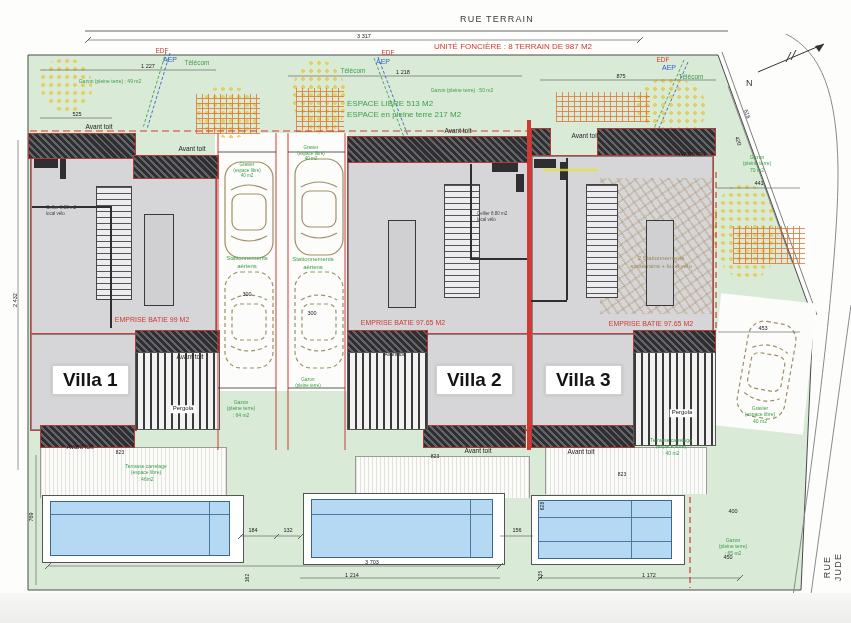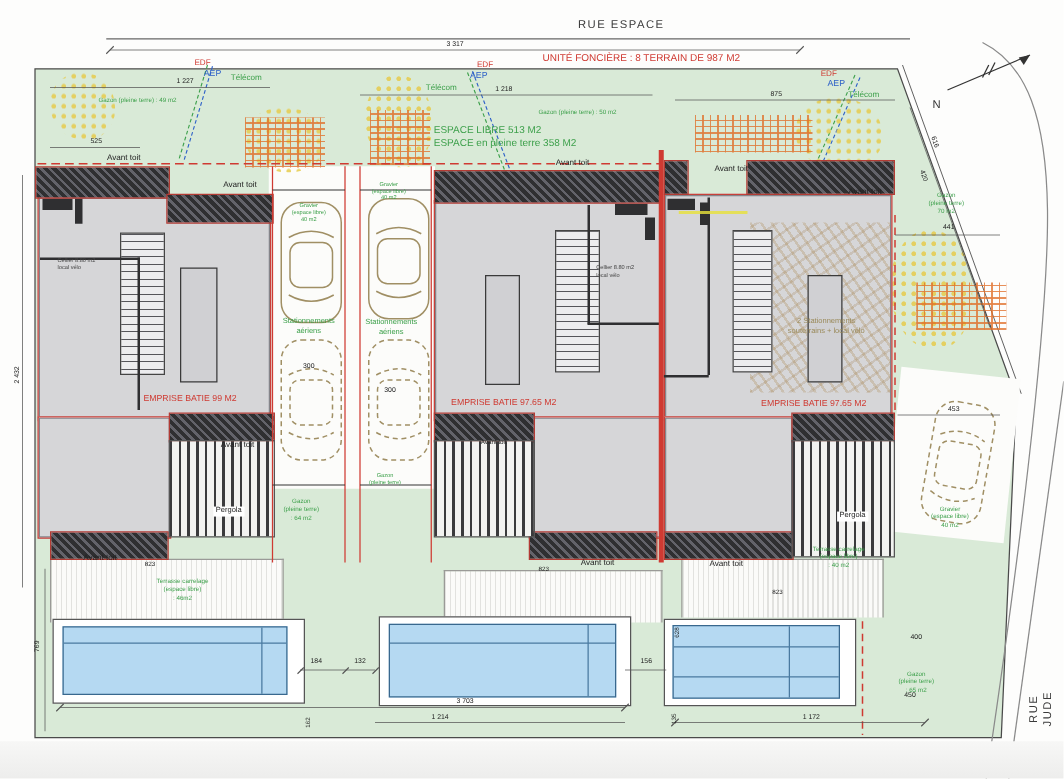--- a/index.html
+++ b/index.html
@@ -208,25 +208,25 @@
       <path d="M238,539 l5,-5 M274,539 l5,-5 M298,539 l5,-5" stroke-width="0.9"></path>
       <line x1="500" y1="536" x2="533" y2="536"></line>
       <line x1="48" y1="566" x2="500" y2="566"></line>
       <path d="M45,569 l6,-6 M497,569 l6,-6" stroke-width="0.9"></path>
       <line x1="300" y1="578" x2="500" y2="578"></line>
       <line x1="540" y1="578" x2="740" y2="578"></line>
       <path d="M537,581 l6,-6 M737,581 l6,-6" stroke-width="0.9"></path>
     </g>
   </svg>
 
-  <div class="lbl fz9" style="left:497px;top:20px;">RUE ESPACE</div>
+  <div class="lbl fz9" style="left:497px;top:20px;">RUE TERRAIN</div>
   <div class="lbl fz9 rotm90" style="left:833px;top:567px;">RUE JUDE</div>
   <div class="lbl fz8 r" style="left:513px;top:47px;">UNITÉ FONCIÈRE : 8 TERRAIN DE 987 M2</div>
   <div class="lbl fz8 g leftal" style="left:347px;top:104px;">ESPACE LIBRE 513 M2</div>
-  <div class="lbl fz8 g leftal" style="left:347px;top:115px;">ESPACE en pleine terre 358 M2</div>
+  <div class="lbl fz8 g leftal" style="left:347px;top:115px;">ESPACE en pleine terre 217 M2</div>
 
   <div class="lbl fz65 r" style="left:162px;top:51px;">EDF</div>
   <div class="lbl fz65 r" style="left:388px;top:53px;">EDF</div>
   <div class="lbl fz65 r" style="left:663px;top:60px;">EDF</div>
   <div class="lbl fz7 b" style="left:170px;top:60px;">AEP</div>
   <div class="lbl fz7 b" style="left:383px;top:62px;">AEP</div>
   <div class="lbl fz7 b" style="left:669px;top:68px;">AEP</div>
   <div class="lbl fz65 g" style="left:197px;top:63px;">Télécom</div>
   <div class="lbl fz65 g" style="left:353px;top:71px;">Télécom</div>
   <div class="lbl fz65 g" style="left:691px;top:77px;">Télécom</div>
@@ -280,20 +280,23 @@
   <div class="lbl fz65" style="left:585px;top:136px;">Avant toit</div>
   <div class="lbl fz65" style="left:692px;top:154px;">Avant toit</div>
   <div class="lbl fz65" style="left:190px;top:357px;">Avant toit</div>
   <div class="lbl fz5" style="left:395px;top:354px;">Avant toit</div>
   <div class="lbl fz65" style="left:80px;top:447px;">Avant toit</div>
   <div class="lbl fz65" style="left:478px;top:451px;">Avant toit</div>
   <div class="lbl fz65" style="left:581px;top:452px;">Avant toit</div>
   <div class="lbl fz6" style="left:183px;top:409px;background:#fff;padding:0 2px;">Pergola</div>
   <div class="lbl fz6" style="left:682px;top:413px;background:#fff;padding:0 2px;">Pergola</div>
 
+  <div class="vbox" style="left:52px;top:365px;">Villa 1</div>
+  <div class="vbox" style="left:436px;top:365px;">Villa 2</div>
+  <div class="vbox" style="left:545px;top:365px;">Villa 3</div>
 
   <div class="lbl fz55" style="left:364px;top:36px;">3 317</div>
   <div class="lbl fz55" style="left:148px;top:66px;">1 227</div>
   <div class="lbl fz55" style="left:403px;top:72px;">1 218</div>
   <div class="lbl fz55" style="left:621px;top:76px;">875</div>
   <div class="lbl fz55" style="left:77px;top:114px;">525</div>
   <div class="lbl fz55 rot70" style="left:747px;top:114px;">616</div>
   <div class="lbl fz55 rot70" style="left:738px;top:141px;">420</div>
   <div class="lbl fz55" style="left:759px;top:183px;">441</div>
   <div class="lbl fz55 rotm90" style="left:15px;top:300px;">2 432</div>

